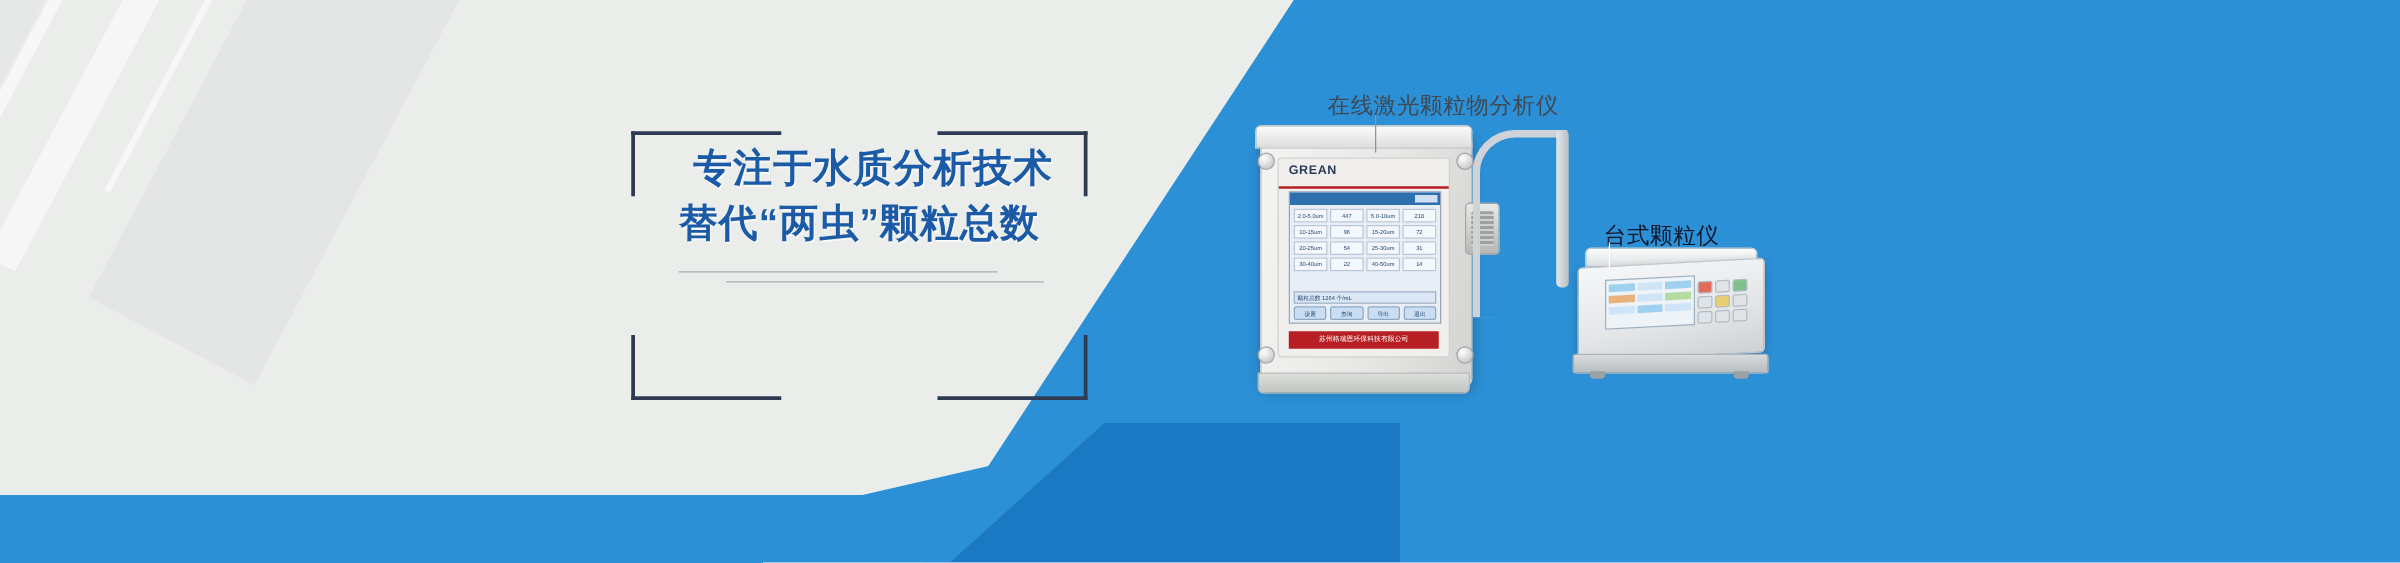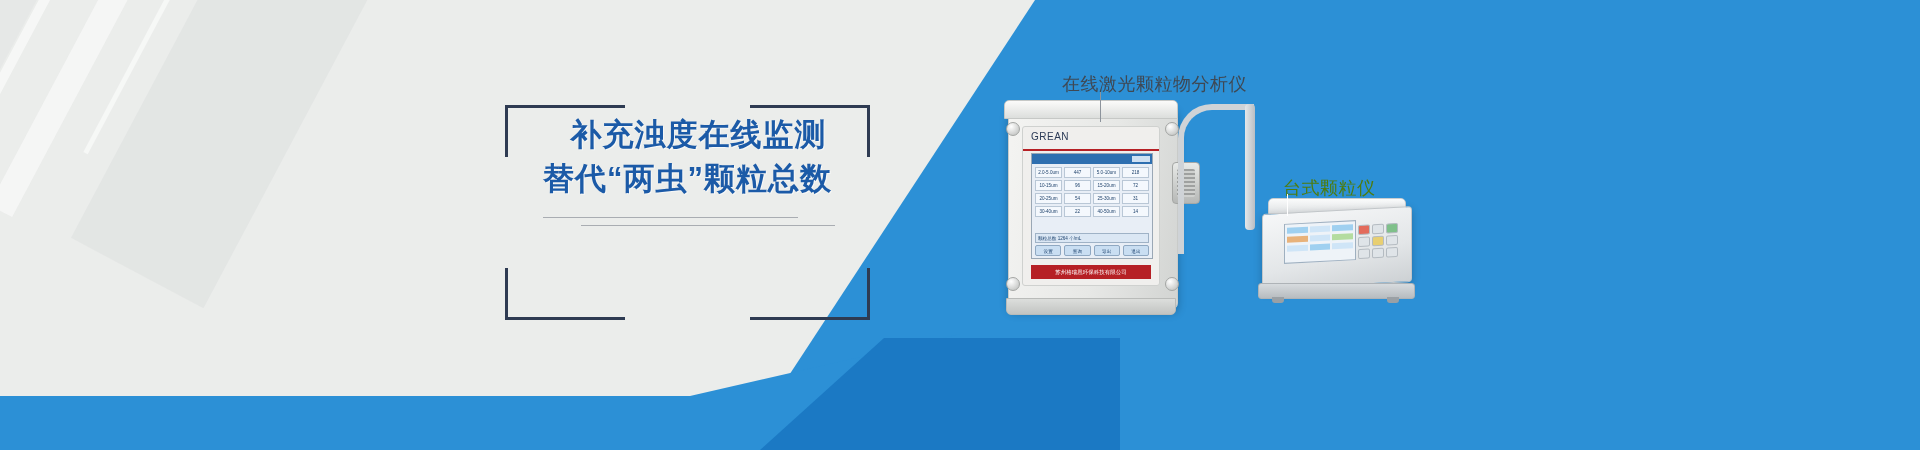--- a/index.html
+++ b/index.html
@@ -92,21 +92,21 @@
   }
   .an-face{
     position:absolute;left:22px;top:26px;width:136px;height:158px;
     background:#f0efed;border:1px solid #cfd1cf;border-radius:3px;
   }
   .an-brandbar{
     position:absolute;left:0;top:0;width:136px;height:22px;
     border-bottom:2px solid #b62025;
   }
   .an-brand{
-    position:absolute;left:8px;top:4px;font-size:10px;font-weight:normal;
+    position:absolute;left:8px;top:4px;font-size:10px;font-weight:bold;
     color:#2b3a56;letter-spacing:.5px;
   }
   .an-screen{
     position:absolute;left:8px;top:26px;width:120px;height:104px;
     background:#e8eef6;border:1px solid #9aa7b5;
   }
   .an-scr-top{
     position:absolute;left:0;top:0;width:100%;height:10px;
     background:#2e6fb0;
   }
@@ -196,21 +196,21 @@
   .bench-foot{position:absolute;bottom:0;width:12px;height:6px;background:#9aa0a5;border-radius:0 0 3px 3px;}
   .bench-foot.f1{left:14px;}
   .bench-foot.f2{right:14px;}
 
   
   .callout{position:absolute;color:#ffffff;font-size:18px;white-space:nowrap;letter-spacing:.5px;}
   .leader{position:absolute;background:#ffffff;}
 
   .c1{left:1062px;top:72px;color:#3f4853;}
   .c1-line{left:1100px;top:92px;width:1px;height:30px;background:#8d949c;}
-  .c2{left:1283px;top:176px;color:#4d7c0f;}
+  .c2{left:1283px;top:176px;color:#0f172a;}
   .c2-line{left:1287px;top:194px;width:1px;height:22px;background:#ffffff;}
 </style>
 </head>
 <body>
 
 <div class="banner">
 
   <div class="bg-left"></div>
   <div class="stripe dark d2"></div>
   <div class="stripe dark d1"></div>
@@ -226,21 +226,21 @@
     <div class="bracket-tl"></div>
     <div class="bracket-tlv"></div>
     <div class="bracket-tr"></div>
     <div class="bracket-trv"></div>
     <div class="bracket-bl"></div>
     <div class="bracket-blv"></div>
     <div class="bracket-br"></div>
     <div class="bracket-brv"></div>
 
     <div class="title">
-      <span class="l1">补充浊度在线监测</span>
+      <span class="l1">专注于水质分析技术</span>
       <span class="l2">替代“两虫”颗粒总数</span>
     </div>
 
     <div class="divider">
       <div class="dl dl1"></div>
       <div class="dl dl2"></div>
     </div>
 
   </div>
 

